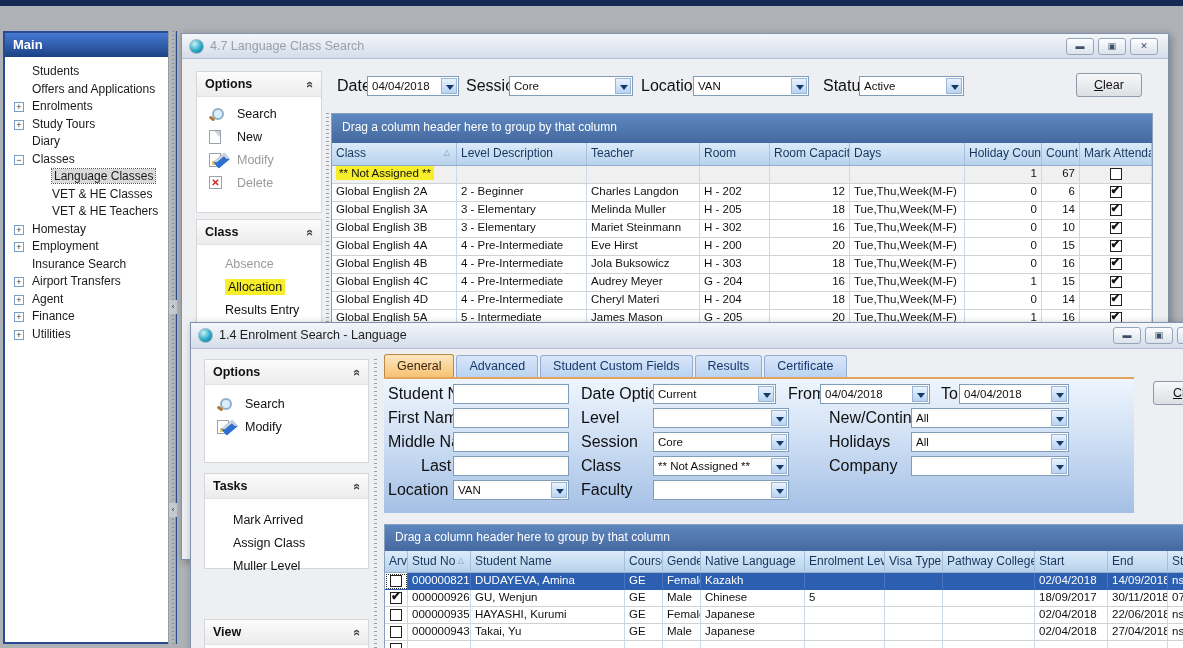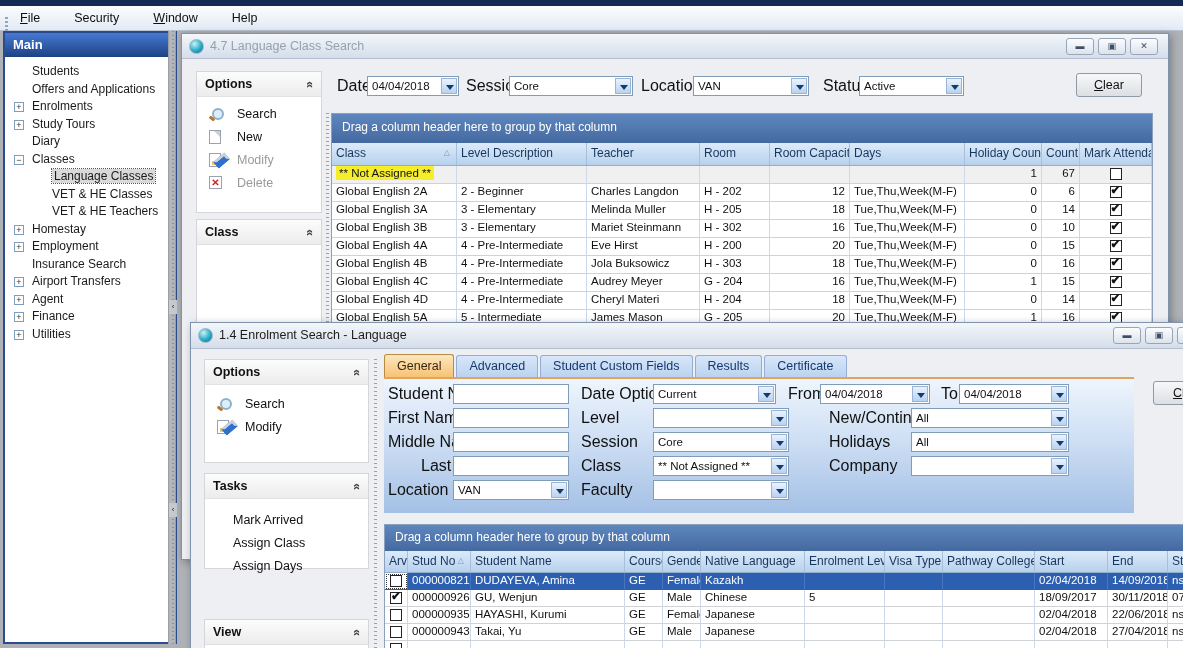--- a/index.html
+++ b/index.html
@@ -122,27 +122,20 @@
          position:relative; top:-1px; padding-top:4px; z-index:3; }
   .formpage { position:absolute; border-top:2px solid #e0a45f;
          background:linear-gradient(180deg,#eef5fd 0%,#cfdff4 45%,#a3c0e5 100%); }
 </style>
 </head>
 <body>
 
 <div class="app">
   <div class="topstrip"></div>
 
-  <div class="menubar">
-    <div class="grip"></div>
-    <span class="mi"><span class="ulf">File</span></span>
-    <span class="mi">Security</span>
-    <span class="mi"><span class="ulf">Window</span></span>
-    <span class="mi">Help</span>
-  </div>
 
   <div class="sidebar">
     <div class="sb-head">Main</div>
     <div class="tree">
       <div class="ti"><span>Students</span></div>
       <div class="ti"><span>Offers and Applications</span></div>
       <div class="ti"><span class="exp">+</span><span>Enrolments</span></div>
       <div class="ti"><span class="exp">+</span><span>Study Tours</span></div>
       <div class="ti"><span>Diary</span></div>
       <div class="ti"><span class="exp">−</span><span>Classes</span></div>
@@ -181,20 +174,25 @@
       <div style="padding-top:6px;">
         <div class="pi"><span class="picon ic-search"></span><span>Search</span></div>
         <div class="pi"><span class="picon ic-page"></span><span>New</span></div>
         <div class="pi disabled"><span class="picon ic-page ic-pen"></span><span>Modify</span></div>
         <div class="pi disabled"><span class="picon ic-del">✕</span><span>Delete</span></div>
       </div>
     </div>
 
     <div class="pane" style="left:14px; top:185px; width:126px; height:141px;">
       <div class="pane-h"><span>Class</span><span class="chev">«</span></div>
+      <div style="padding-top:8px;">
+        <div class="pi noicon disabled"><span>Absence</span></div>
+        <div class="pi noicon"><span class="hl-y">Allocation</span></div>
+        <div class="pi noicon"><span>Results Entry</span></div>
+      </div>
     </div>
 
     <div style="position:absolute; left:144px; top:79px; width:3px; height:240px;
                 background:repeating-linear-gradient(180deg,#9aa0a8 0 1px,transparent 1px 4px);"></div>
 
     <span class="flabel" style="left:155px; top:42px;">Date</span>
     <div class="fld combo" style="left:185px; top:42px; width:92px;"><span>04/04/2018</span><span class="dd"></span></div>
     <span class="flabel" style="left:284px; top:42px;">Session</span>
     <div class="fld combo" style="left:327px; top:42px; width:124px;"><span>Core</span><span class="dd"></span></div>
     <span class="flabel" style="left:459px; top:42px;">Location</span>
@@ -336,21 +334,21 @@
         <div class="pi"><span class="picon ic-search"></span><span>Search</span></div>
         <div class="pi"><span class="picon ic-page ic-pen"></span><span>Modify</span></div>
       </div>
     </div>
 
     <div class="pane" style="left:13px; top:150px; width:165px; height:96px;">
       <div class="pane-h"><span>Tasks</span><span class="chev">«</span></div>
       <div style="padding-top:10px;">
         <div class="pi noicon"><span>Mark Arrived</span></div>
         <div class="pi noicon"><span>Assign Class</span></div>
-        <div class="pi noicon"><span>Assign Days</span></div>
+        <div class="pi noicon"><span>Muller Level</span></div>
       </div>
     </div>
 
     <div class="pane" style="left:13px; top:296px; width:165px; height:60px;">
       <div class="pane-h"><span>View</span><span class="chev">«</span></div>
     </div>
 
     <div style="position:absolute; left:183px; top:36px; width:3px; height:300px;
                 background:repeating-linear-gradient(180deg,#9aa0a8 0 1px,transparent 1px 4px);"></div>
 

